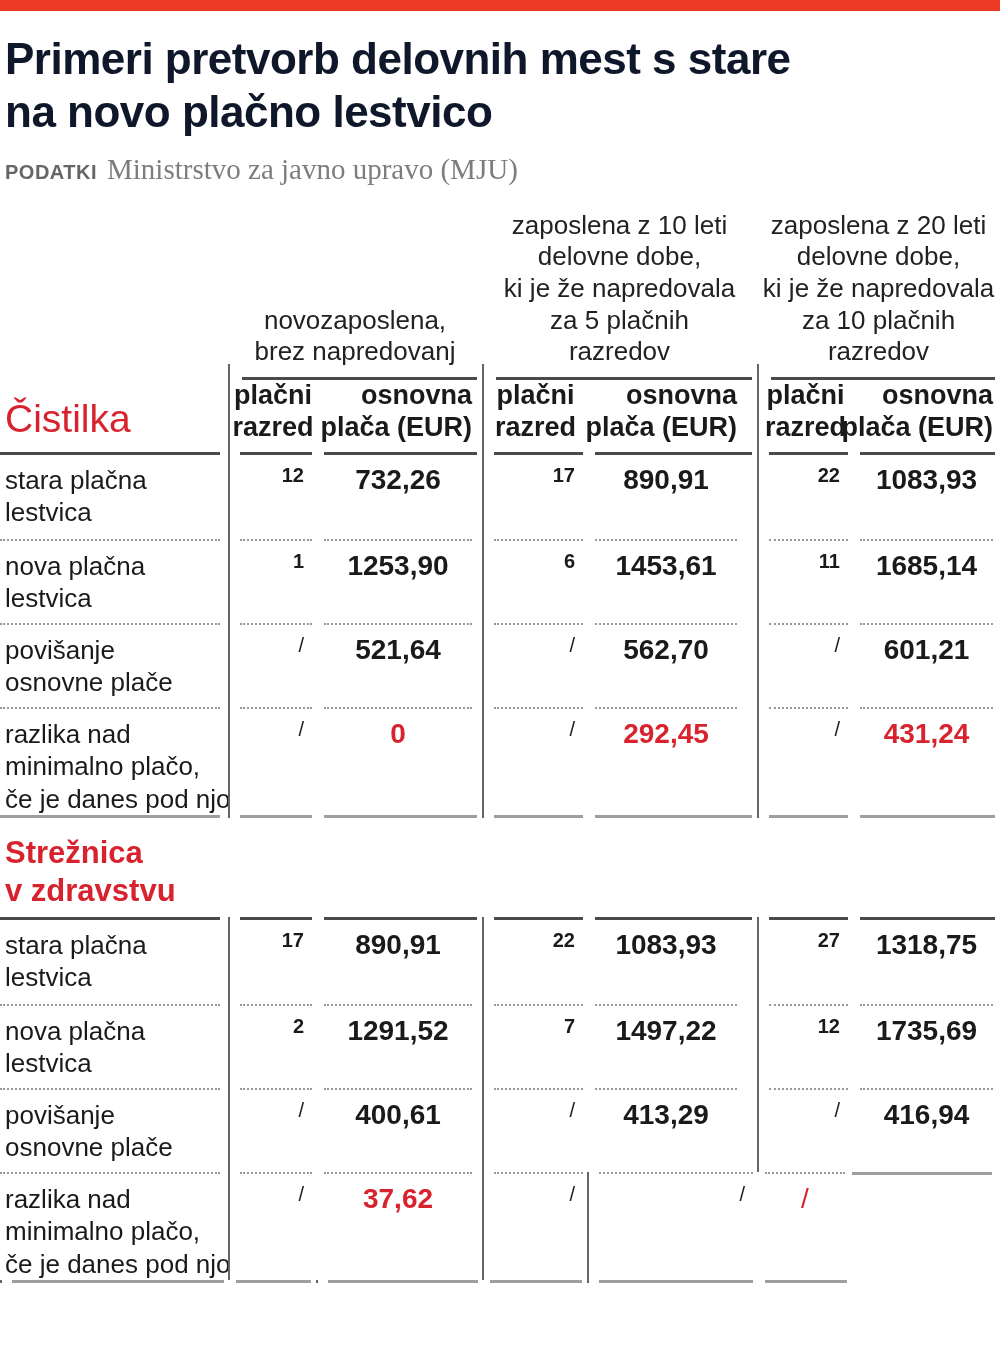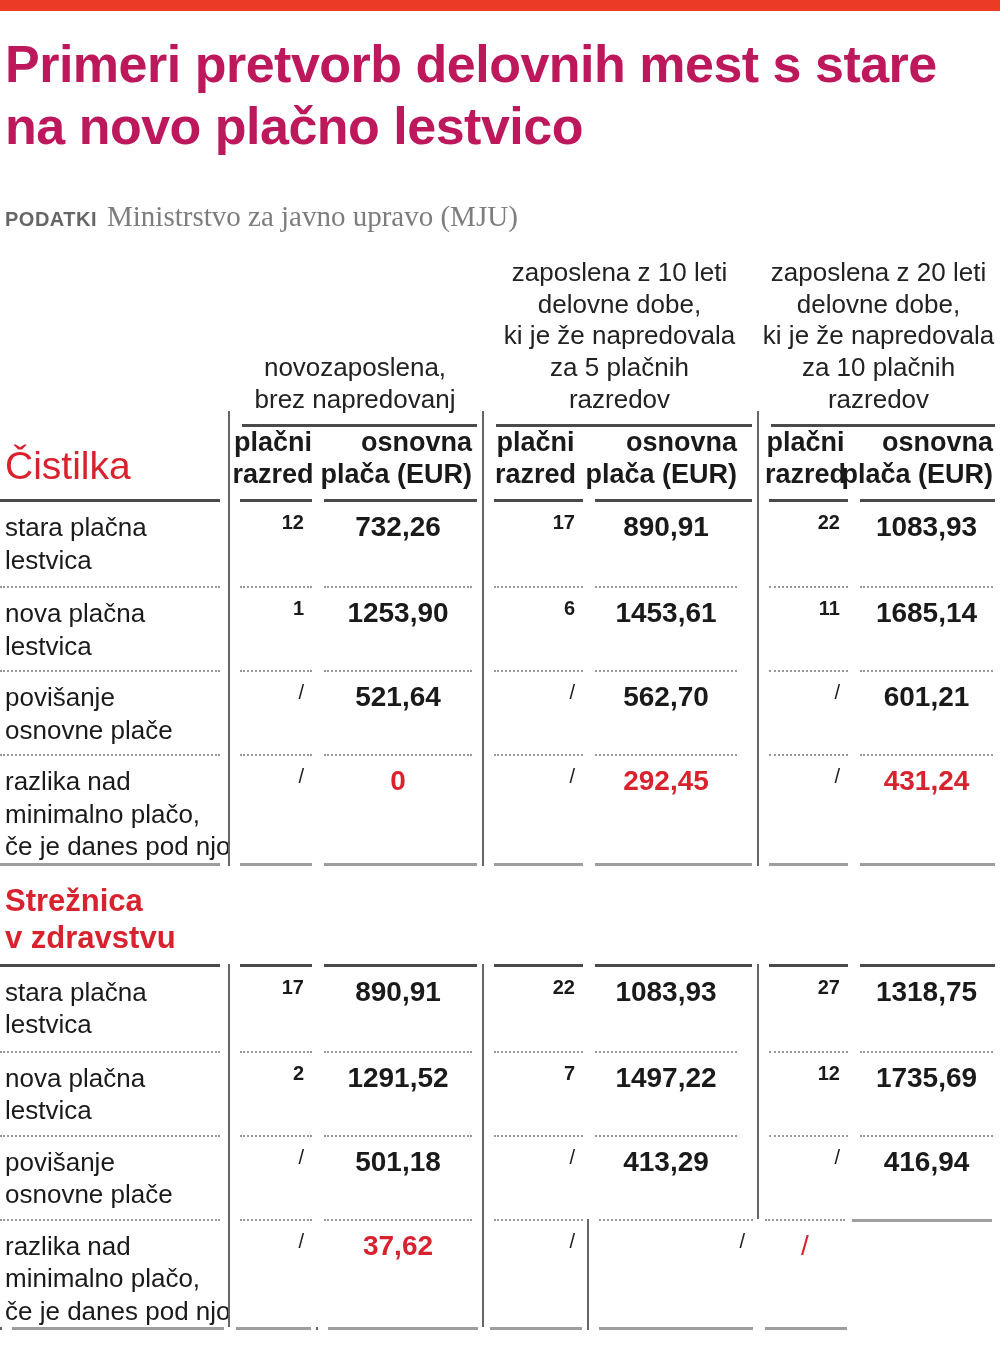--- a/index.html
+++ b/index.html
@@ -3,26 +3,26 @@
 <meta charset="utf-8">
 <style>
   html,body{margin:0;padding:0;}
   body{
     width:1000px;height:1372px;background:#fff;overflow:hidden;
     font-family:"Liberation Sans",sans-serif;color:#1a1a1a;
   }
   .topbar{height:11px;background:#ec3b24;}
   .content{padding-left:5px;padding-right:0;}
   h1{
-    font-size:52px;line-height:1.2;font-weight:bold;letter-spacing:-0.5px;
-    margin:22px 0 1px 0;color:#be185d;white-space:pre;
+    font-size:44px;line-height:1.2;font-weight:bold;letter-spacing:-0.5px;
+    margin:22px 0 1px 0;color:#0f172a;white-space:pre;
   }
   .source{margin-top:14px;display:flex;align-items:baseline;}
   .source-label{font-weight:bold;font-size:20px;color:#666;letter-spacing:.5px;}
-  .source-value{font-family:"Liberation Serif",serif;font-size:29px;color:#7d7d7d;margin-left:10px;margin-top:28px;}
+  .source-value{font-family:"Liberation Serif",serif;font-size:29px;color:#7d7d7d;margin-left:10px;}
 
   .tbl{display:grid;grid-template-columns:228px 88px 166px 105px 170px 95px 148px;margin-left:-5px;}
   .tbl-1{margin-top:24px;}
   .gstart{border-left:2px solid #666;}
 
   
   .g-spacer{}
   .g-title{
     grid-column:span 2;display:flex;align-items:flex-end;justify-content:center;
     text-align:center;font-size:26px;line-height:1.22;white-space:pre;
@@ -334,21 +334,21 @@
       </div>
 
     <div class="dc dc-label dotted">
         <div class="inner">povišanje
 osnovne plače</div>
       </div>
     <div class="dc dc-pr gstart dotted slash">
         <div class="inner">/</div>
       </div>
     <div class="dc dc-op op1 dotted">
-        <div class="inner">501,18</div>
+        <div class="inner">400,61</div>
       </div>
     <div class="dc dc-pr gstart dotted slash">
         <div class="inner">/</div>
       </div>
     <div class="dc dc-op op2 dotted">
         <div class="inner">413,29</div>
       </div>
     <div class="dc dc-pr gstart dotted slash">
         <div class="inner">/</div>
       </div>

